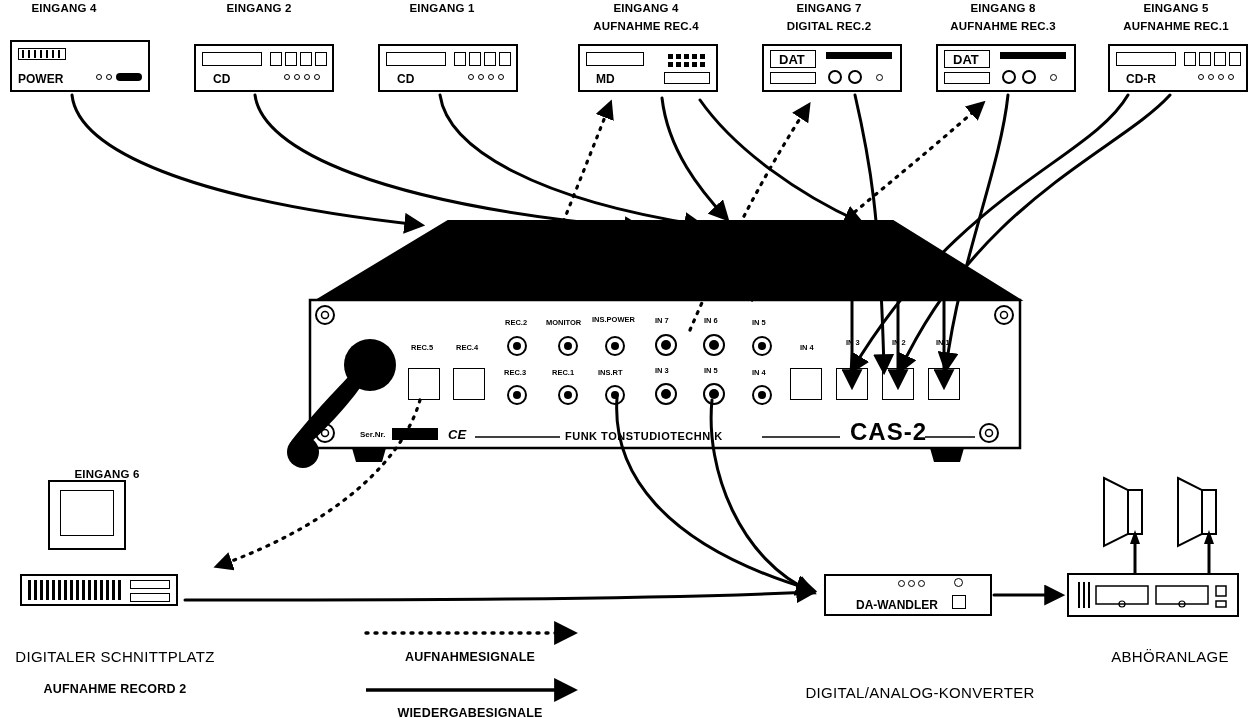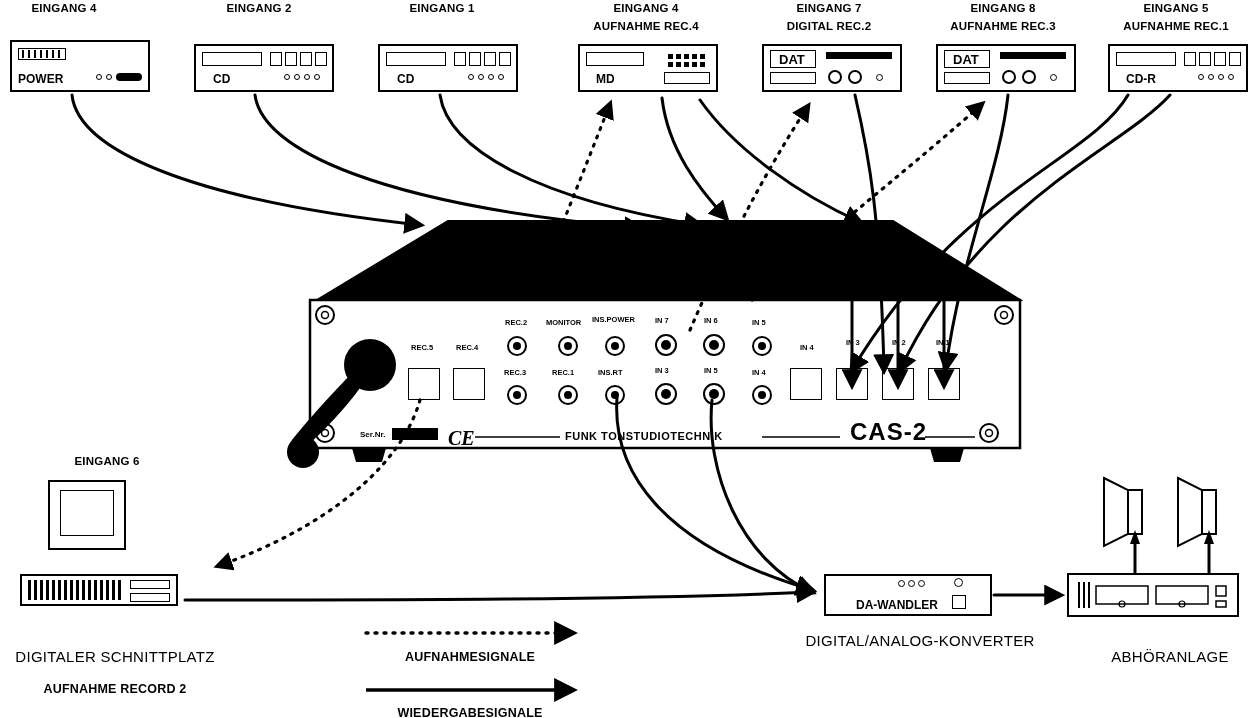--- a/index.html
+++ b/index.html
@@ -144,21 +144,21 @@
     <line x1="475" y1="437" x2="560" y2="437" stroke="#000" stroke-width="1.5"></line>
     <line x1="762" y1="437" x2="840" y2="437" stroke="#000" stroke-width="1.5"></line>
     <line x1="925" y1="437" x2="975" y2="437" stroke="#000" stroke-width="1.5"></line>
 
     <rect x="495" y="322" width="90" height="100" fill="none" stroke="#000" stroke-width="0"></rect>
   </svg>
 
   <div class="jl" style="left:345px;top:353px;font-size:11px;">POWER</div>
   <div class="jl" style="left:360px;top:430px;font-size:8px;">Ser.Nr.</div>
   <div class="blk" style="left:392px;top:428px;width:46px;height:12px;"></div>
-  <div class="jl" style="left:448px;top:427px;font-size:20px;font-family:Liberation Serif, serif;font-style:italic;">CE</div>
+  <div class="jl" style="left:448px;top:427px;font-size:13px;font-family:Liberation Sans, sans-serif;font-style:italic;">CE</div>
   <div class="jl" style="left:565px;top:430px;font-size:11px;letter-spacing:.5px;">FUNK  TONSTUDIOTECHNIK</div>
   <div class="jl" style="left:850px;top:418px;font-size:24px;letter-spacing:1px;">CAS-2</div>
 
   <div class="sq" style="left:408px;top:368px;width:32px;height:32px;"></div>
   <div class="sq" style="left:453px;top:368px;width:32px;height:32px;"></div>
   <div class="jl" style="left:411px;top:343px;">REC.5</div>
   <div class="jl" style="left:456px;top:343px;">REC.4</div>
 
   <div class="sq" style="left:790px;top:368px;width:32px;height:32px;"></div>
   <div class="sq" style="left:836px;top:368px;width:32px;height:32px;"></div>
@@ -212,21 +212,21 @@
   <div class="circ" style="left:752px;top:385px;width:20px;height:20px;">
     <div class="jack" style="left:4px;top:4px;width:8px;height:8px;"></div>
   </div>
   <div class="jl" style="left:504px;top:368px;">REC.3</div>
   <div class="jl" style="left:552px;top:368px;">REC.1</div>
   <div class="jl" style="left:598px;top:368px;">INS.RT</div>
   <div class="jl" style="left:655px;top:366px;">IN 3</div>
   <div class="jl" style="left:704px;top:366px;">IN 5</div>
   <div class="jl" style="left:752px;top:368px;">IN 4</div>
 
-  <div class="lbl" style="left:62px;top:455px;width:90px;">EINGANG 6</div>
+  <div class="lbl" style="left:62px;top:468px;width:90px;">EINGANG 6</div>
   <div class="dev" style="left:48px;top:480px;width:78px;height:70px;"></div>
   <div class="sq" style="left:60px;top:490px;width:54px;height:46px;"></div>
   <div class="dev" style="left:20px;top:574px;width:158px;height:32px;"></div>
   <div class="blk" style="left:28px;top:580px;width:3px;height:20px;"></div>
   <div class="blk" style="left:34px;top:580px;width:3px;height:20px;"></div>
   <div class="blk" style="left:40px;top:580px;width:3px;height:20px;"></div>
   <div class="blk" style="left:46px;top:580px;width:3px;height:20px;"></div>
   <div class="blk" style="left:52px;top:580px;width:3px;height:20px;"></div>
   <div class="blk" style="left:58px;top:580px;width:3px;height:20px;"></div>
   <div class="blk" style="left:64px;top:580px;width:3px;height:20px;"></div>
@@ -244,21 +244,21 @@
   <div class="lbl big" style="left:0px;top:648px;width:230px;">DIGITALER SCHNITTPLATZ</div>
   <div class="lbl mid" style="left:0px;top:682px;width:230px;">AUFNAHME  RECORD 2</div>
 
   <div class="dev" style="left:824px;top:574px;width:168px;height:42px;"></div>
   <div class="circ" style="left:898px;top:580px;width:7px;height:7px;border-width:1.5px;"></div>
   <div class="circ" style="left:908px;top:580px;width:7px;height:7px;border-width:1.5px;"></div>
   <div class="circ" style="left:918px;top:580px;width:7px;height:7px;border-width:1.5px;"></div>
   <div class="circ" style="left:954px;top:578px;width:9px;height:9px;border-width:1.5px;"></div>
   <div class="sq" style="left:952px;top:595px;width:14px;height:14px;"></div>
   <div class="devname" style="left:856px;top:598px;">DA-WANDLER</div>
-  <div class="lbl big" style="left:760px;top:632px;width:320px;">DIGITAL/ANALOG-KONVERTER</div>
+  <div class="lbl big" style="left:760px;top:684px;width:320px;">DIGITAL/ANALOG-KONVERTER</div>
 
   <svg class="layer" viewBox="0 0 1251 718">
     <polygon points="1104,478 1128,490 1128,534 1104,546" fill="#fff" stroke="#000" stroke-width="2"></polygon>
     <rect x="1128" y="490" width="14" height="44" fill="#fff" stroke="#000" stroke-width="2"></rect>
     <polygon points="1178,478 1202,490 1202,534 1178,546" fill="#fff" stroke="#000" stroke-width="2"></polygon>
     <rect x="1202" y="490" width="14" height="44" fill="#fff" stroke="#000" stroke-width="2"></rect>
 
     <rect x="1068" y="574" width="170" height="42" fill="#fff" stroke="#000" stroke-width="2"></rect>
     <rect x="1078" y="582" width="2" height="26" fill="#000"></rect>
     <rect x="1083" y="582" width="2" height="26" fill="#000"></rect>

